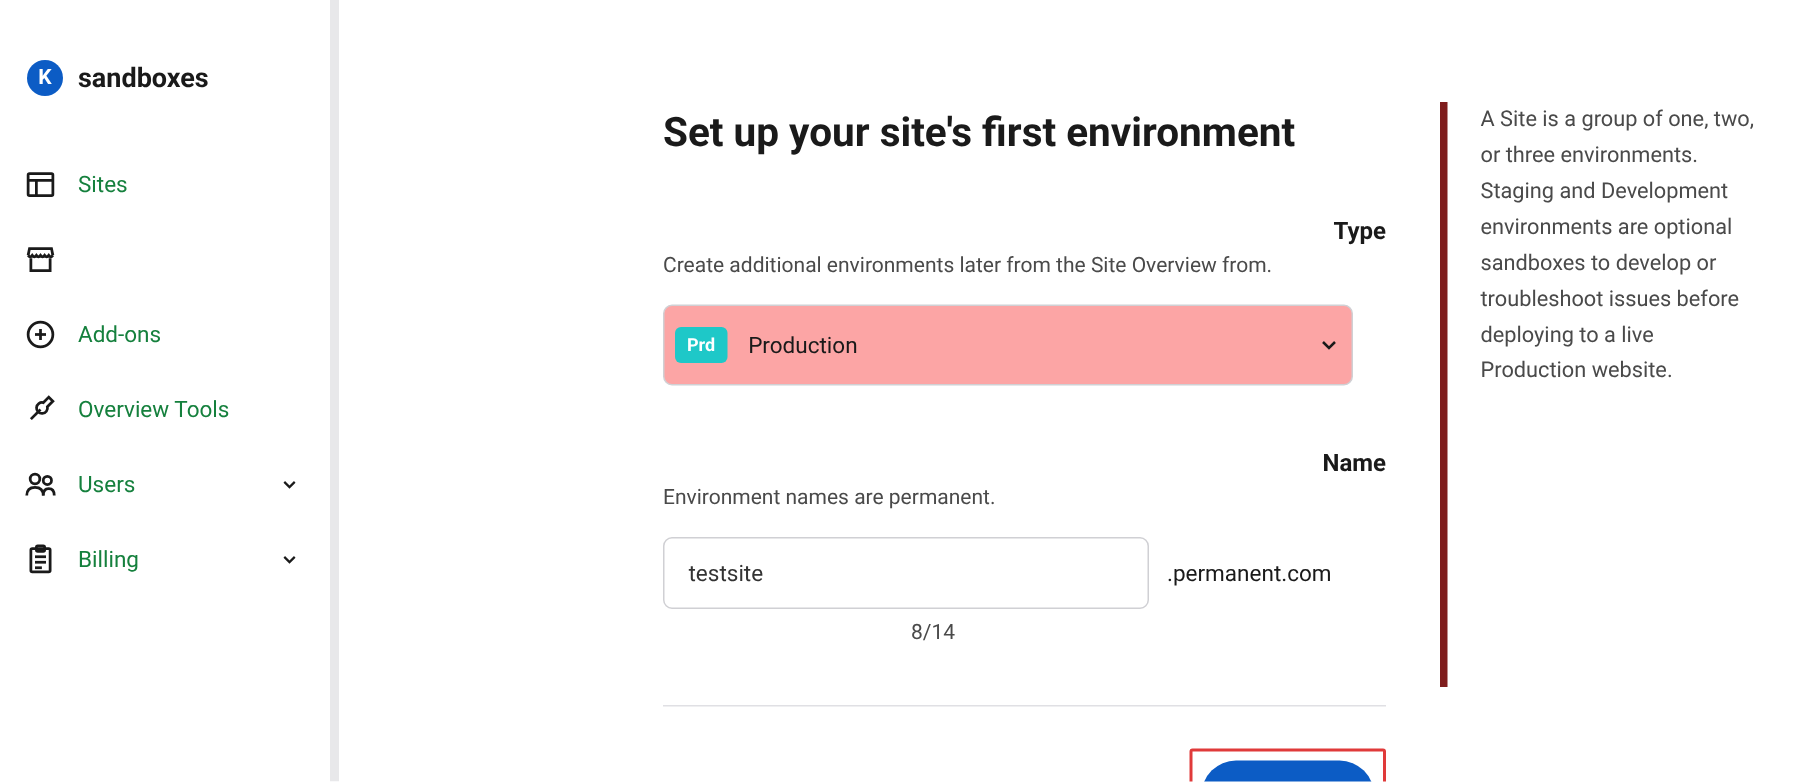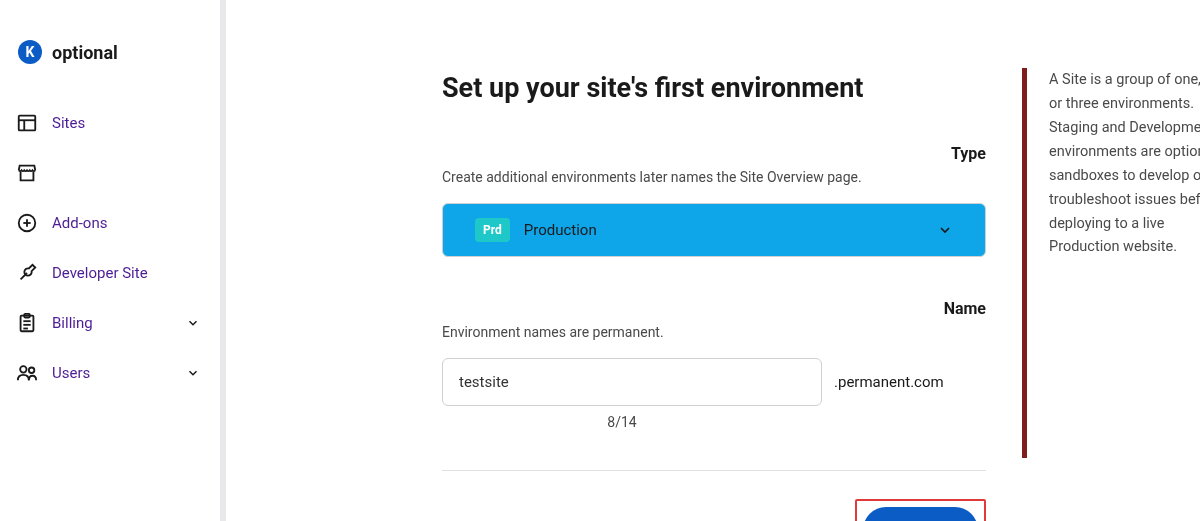--- a/index.html
+++ b/index.html
@@ -50,21 +50,21 @@
       list-style: none;
       display: flex;
       flex-direction: column;
       gap: 28px;
     }
     .nav-item {
       display: flex;
       align-items: center;
       gap: 14px;
       cursor: pointer;
-      color: #4c1d95;
+      color: #15803d;
       font-size: 15px;
       padding-right: 20px;
     }
     .nav-icon {
       width: 22px;
       height: 22px;
       display: flex;
       align-items: center;
       justify-content: center;
       flex-shrink: 0;
@@ -108,28 +108,28 @@
       text-align: right;
     }
     .field-hint {
       font-size: 14px;
       color: #4a4a4a;
       margin-bottom: 18px;
     }
     .select-box {
       border: 1px solid #d0d0d4;
       border-radius: 6px;
-      padding: 14px 32px;
+      padding: 14px 7px;
       display: flex;
       align-items: center;
       gap: 14px;
       font-size: 15px;
       cursor: pointer;
-      background: #0ea5e9;
-      width: 544px;
+      background: #fca5a5;
+      width: 460px;
       position: relative;
     }
     .env-badge {
       background: #1ec8c8;
       color: #fff;
       font-weight: 700;
       font-size: 12px;
       padding: 5px 8px;
       border-radius: 4px;
     }
@@ -147,21 +147,21 @@
     .name-row {
       display: flex;
       align-items: center;
       gap: 12px;
     }
     .text-input {
       border: 1px solid #d0d0d4;
       border-radius: 6px;
       padding: 14px 16px;
       font-size: 15px;
-      width: 380px;
+      width: 324px;
       outline: none;
       color: #333;
       font-family: inherit;
     }
     .domain-suffix {
       font-size: 15px;
       color: #1a1a1a;
     }
     .char-count {
       width: 360px;
@@ -215,21 +215,21 @@
     }
   </style>
 </head>
 <body>
 
 <aside class="sidebar">
   <div class="brand">
     <div class="brand-logo">
       <span>K</span>
     </div>
-    <span class="brand-name">optional</span>
+    <span class="brand-name">sandboxes</span>
   </div>
 
   <ul class="nav-list">
     <li class="nav-item">
       <span class="nav-icon">
         <svg viewBox="0 0 24 24" width="22" height="22" fill="none" stroke="#1a1a1a" stroke-width="2">
             <rect x="3" y="4" width="18" height="16" rx="1"></rect>
             <line x1="3" y1="9" x2="21" y2="9"></line>
             <line x1="9" y1="9" x2="9" y2="20"></line>
           </svg>
@@ -255,67 +255,67 @@
       </span>
       <span class="nav-label">Add-ons</span>
     </li>
     <li class="nav-item">
       <span class="nav-icon">
         <svg viewBox="0 0 24 24" width="22" height="22" fill="none" stroke="#1a1a1a" stroke-width="2">
             <path d="M14 7 a4 4 0 1 0 3 3 L21 6 L18 3 Z"></path>
             <path d="M12 12 L5 19"></path>
           </svg>
       </span>
-      <span class="nav-label">Developer Site</span>
+      <span class="nav-label">Overview Tools</span>
+    </li>
+    <li class="nav-item">
+      <span class="nav-icon">
+        <svg viewBox="0 0 24 24" width="22" height="22" fill="none" stroke="#1a1a1a" stroke-width="2">
+            <circle cx="8" cy="8" r="3.5"></circle>
+            <path d="M2 20 Q2 14 8 14 Q14 14 14 20"></path>
+            <circle cx="17" cy="9" r="3"></circle>
+            <path d="M14 20 Q14 15 18 15 Q22 15 22 20"></path>
+          </svg>
+      </span>
+      <span class="nav-label">Users</span>
+      <span class="nav-chevron">
+        <svg viewBox="0 0 24 24" width="14" height="14" fill="none" stroke="#1a1a1a" stroke-width="2.5">
+            <polyline points="6 9 12 15 18 9"></polyline>
+          </svg>
+      </span>
     </li>
     <li class="nav-item">
       <span class="nav-icon">
         <svg viewBox="0 0 24 24" width="22" height="22" fill="none" stroke="#1a1a1a" stroke-width="2">
             <rect x="5" y="4" width="14" height="17" rx="1"></rect>
             <rect x="9" y="2" width="6" height="4" rx="1"></rect>
             <line x1="8" y1="10" x2="16" y2="10"></line>
             <line x1="8" y1="14" x2="16" y2="14"></line>
             <line x1="8" y1="18" x2="13" y2="18"></line>
           </svg>
       </span>
       <span class="nav-label">Billing</span>
       <span class="nav-chevron">
         <svg viewBox="0 0 24 24" width="14" height="14" fill="none" stroke="#1a1a1a" stroke-width="2.5">
             <polyline points="6 9 12 15 18 9"></polyline>
           </svg>
       </span>
     </li>
-    <li class="nav-item">
-      <span class="nav-icon">
-        <svg viewBox="0 0 24 24" width="22" height="22" fill="none" stroke="#1a1a1a" stroke-width="2">
-            <circle cx="8" cy="8" r="3.5"></circle>
-            <path d="M2 20 Q2 14 8 14 Q14 14 14 20"></path>
-            <circle cx="17" cy="9" r="3"></circle>
-            <path d="M14 20 Q14 15 18 15 Q22 15 22 20"></path>
-          </svg>
-      </span>
-      <span class="nav-label">Users</span>
-      <span class="nav-chevron">
-        <svg viewBox="0 0 24 24" width="14" height="14" fill="none" stroke="#1a1a1a" stroke-width="2.5">
-            <polyline points="6 9 12 15 18 9"></polyline>
-          </svg>
-      </span>
-    </li>
   </ul>
 </aside>
 
 <div class="divider-col"></div>
 
 <main class="main">
   <div class="content">
     <h1 class="page-title">Set up your site's first environment</h1>
 
     <div>
       <div class="field-label">Type</div>
-      <div class="field-hint">Create additional environments later names the Site Overview page.</div>
+      <div class="field-hint">Create additional environments later from the Site Overview from.</div>
       <div class="select-box">
         <span class="env-badge">Prd</span>
         <span class="select-value">Production</span>
         <span class="select-chevron">
           <svg viewBox="0 0 24 24" width="16" height="16" fill="none" stroke="#1a1a1a" stroke-width="2.5">
               <polyline points="6 9 12 15 18 9"></polyline>
             </svg>
         </span>
       </div>
     </div>

